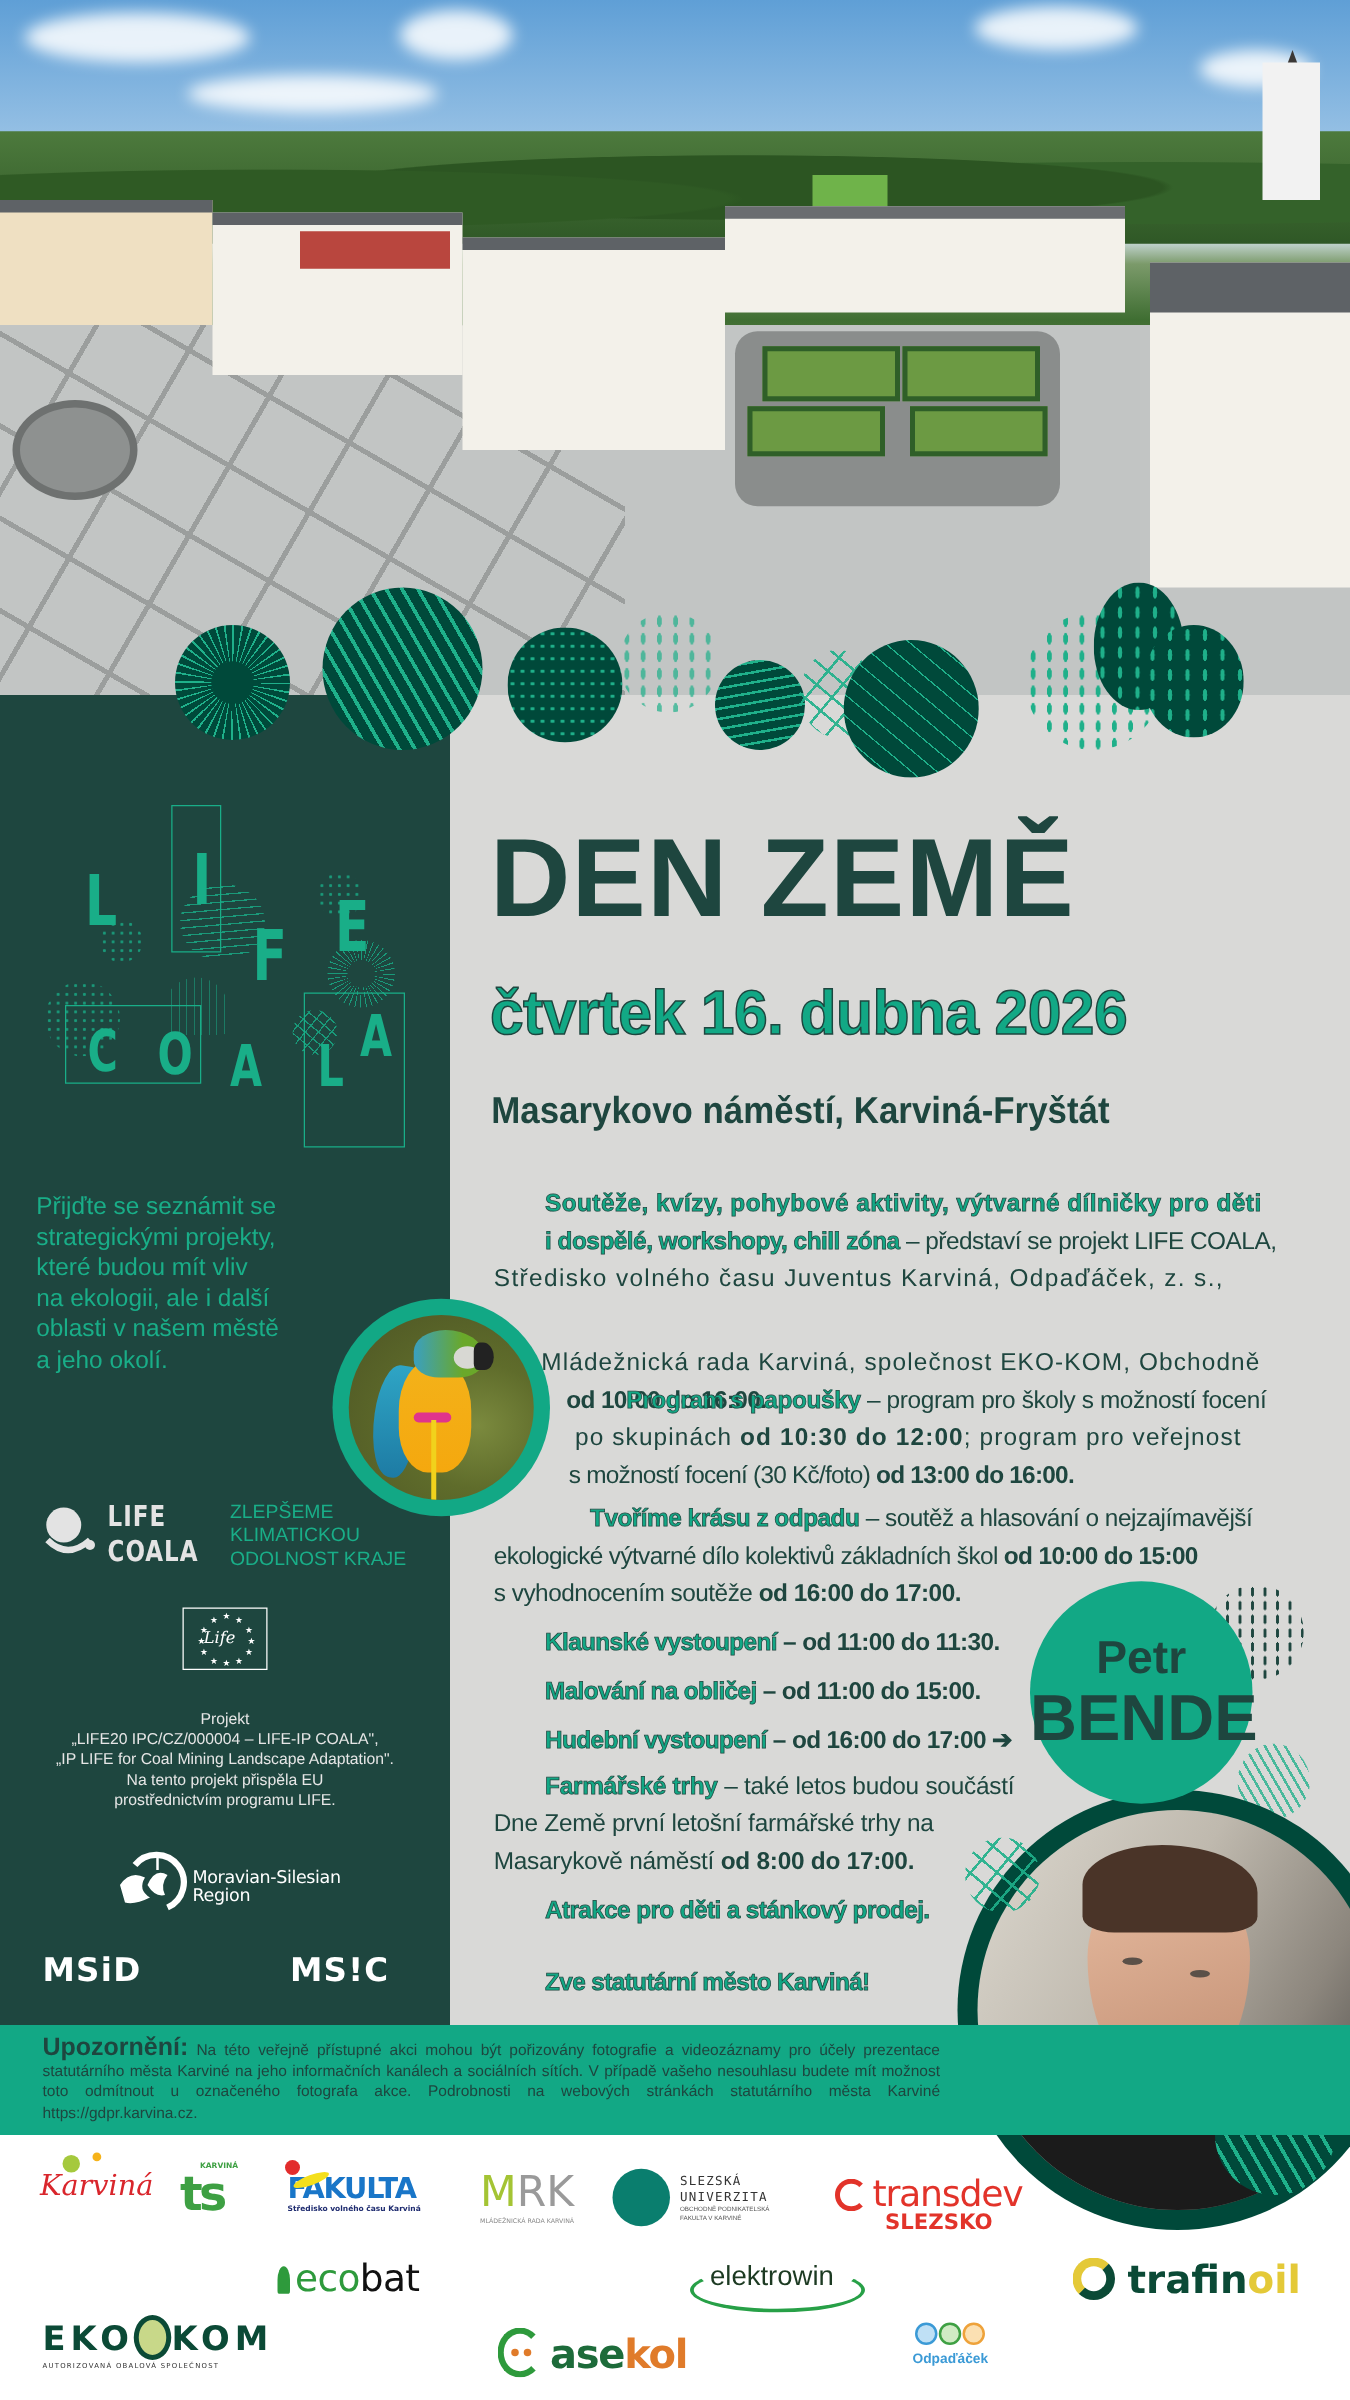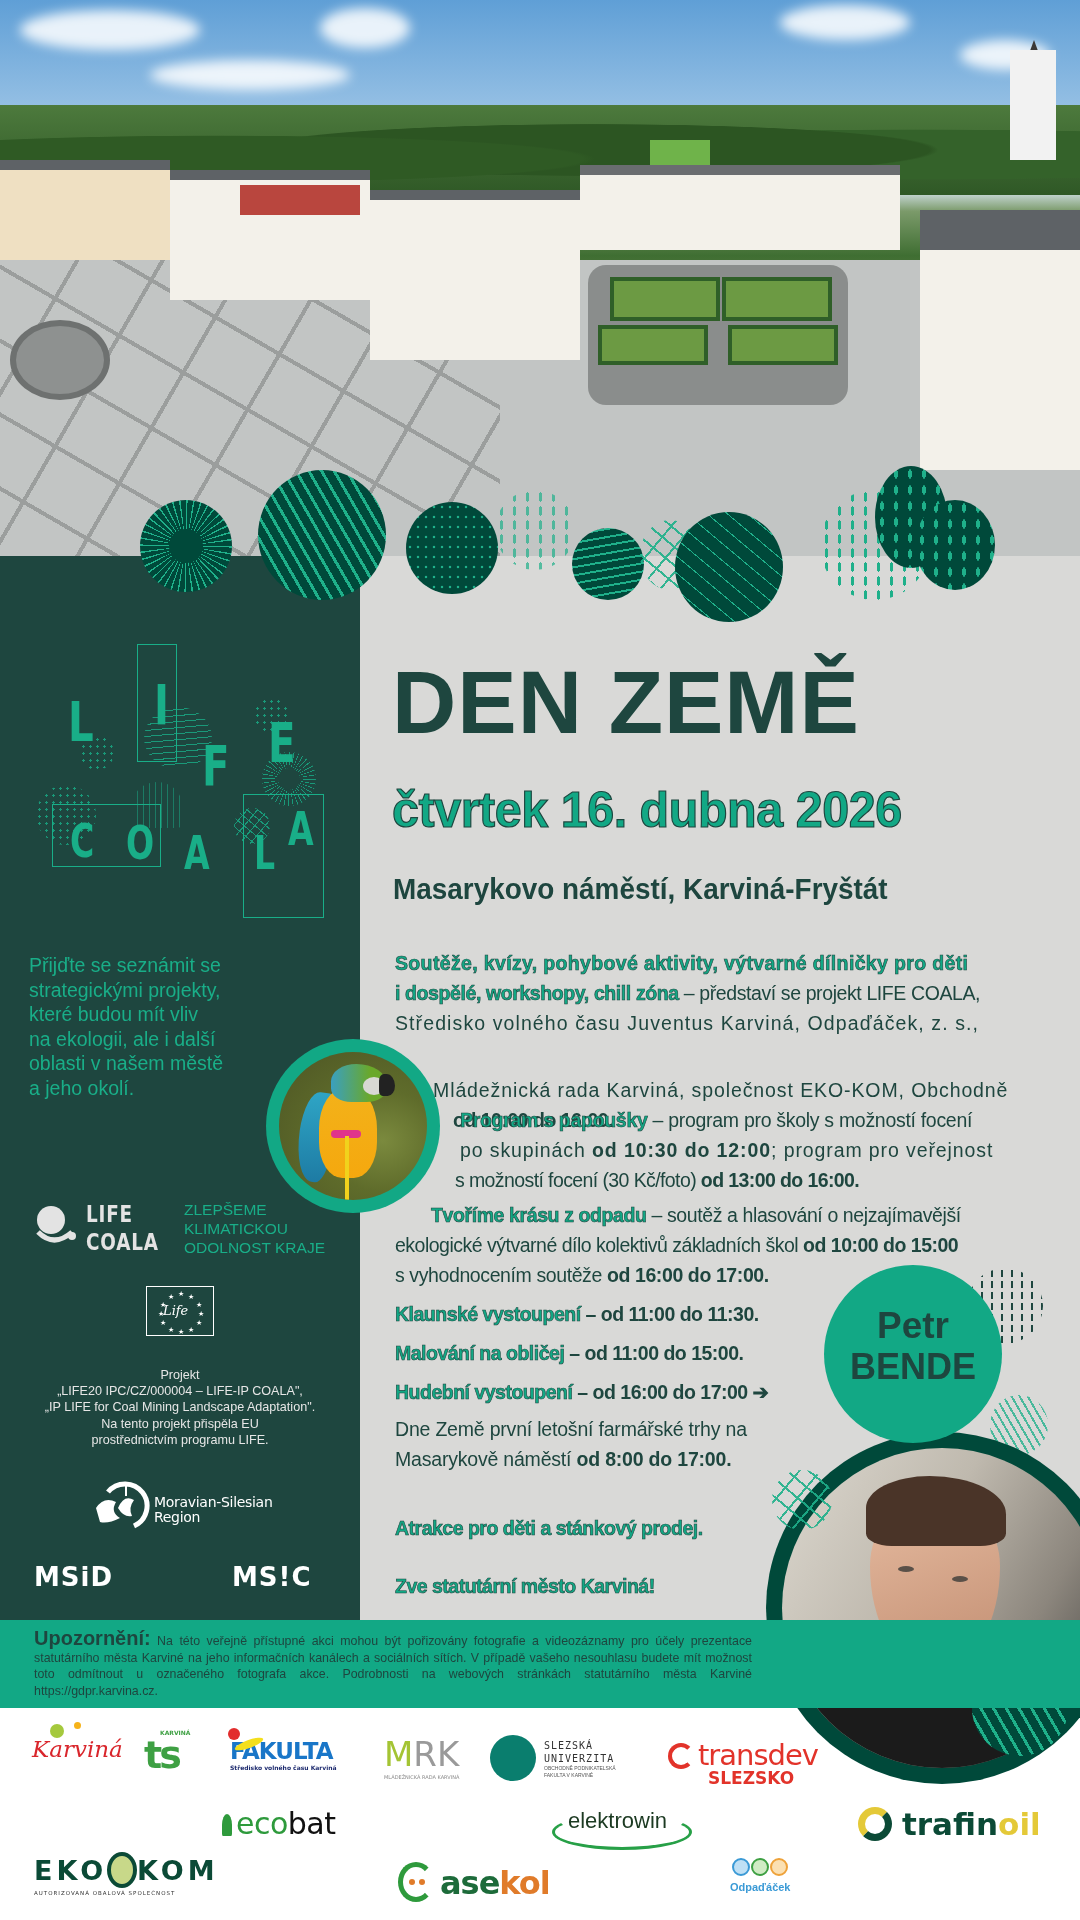--- a/index.html
+++ b/index.html
@@ -110,28 +110,28 @@
   .title { position: absolute; left: 392px; top: 658px; color: #1e463f; font-weight: bold; font-size: 89px; letter-spacing: 1px;
     font-family: "Liberation Sans", sans-serif; line-height: 1; }
   .date { position: absolute; left: 392px; top: 785px; color: #12a885; font-weight: bold; font-size: 50px; letter-spacing: -0.5px;
     font-family: "Liberation Sans", sans-serif; line-height: 1;
     -webkit-text-stroke: 1.2px #1e463f; transform: scaleX(0.97); transform-origin: left top; }
   .venue { position: absolute; left: 393px; top: 874px; color: #1e463f; font-weight: bold; font-size: 30px; line-height: 1;
     font-family: "Liberation Sans", sans-serif; transform: scaleX(0.93); transform-origin: left top; }
 
   .para { position: absolute; color: #1e463f; font-size: 19.5px; line-height: 30px; font-family: "Liberation Sans", sans-serif; }
   .para.just { text-align: justify; text-align-last: left; }
-  .para .hl { color: #12a885; font-weight: bold; -webkit-text-stroke: 0.6px #1e463f; }
+  .para .hl { color: #12a885; font-weight: bold; margin-left: 41px; -webkit-text-stroke: 0.6px #1e463f; }
   .para .b { font-weight: bold; }
   .line { display: block; white-space: nowrap; }
 
   .bende-circle { position: absolute; left: 824px; top: 1265px; width: 178px; height: 178px; border-radius: 50%;
     background: #12a885; text-align: center; color: #1e463f; font-weight: bold; }
   .bende-first { position: absolute; left: 0; top: 42px; width: 100%; font-size: 37px; line-height: 1; }
-  .bende-last { position: absolute; left: 0; top: 84px; width: 100%; font-size: 36px; line-height: 1; }
+  .bende-last { position: absolute; left: 0; top: 84px; width: 100%; font-size: 52px; line-height: 1; }
 
   .bende-ring { position: absolute; left: 766px; top: 1432px; width: 352px; height: 352px; border-radius: 50%; background: #00493a; }
   .bende-photo { position: absolute; left: 16px; top: 16px; width: 320px; height: 320px; border-radius: 50%; overflow: hidden;
     background: linear-gradient(120deg, #dcd8cf 0%, #bfb9ae 40%, #8c867d 70%, #3d3c3a 100%); }
   .bp-shirt { position: absolute; left: 0; top: 220px; width: 320px; height: 140px; background: #1b1b1b; border-radius: 40% 40% 0 0; }
   .bp-neck { position: absolute; left: 110px; top: 200px; width: 80px; height: 60px; background: #c99a7f; border-radius: 0 0 40% 40%; }
   .bp-face { position: absolute; left: 88px; top: 50px; width: 130px; height: 170px; background: linear-gradient(160deg, #e6bba0, #c28e72);
     border-radius: 45% 45% 45% 45% / 40% 40% 60% 60%; }
   .bp-hair { position: absolute; left: 84px; top: 28px; width: 140px; height: 70px; background: #4a3428; border-radius: 50% 60% 20% 20%; }
   .bp-eye { position: absolute; width: 16px; height: 6px; background: #5a5048; border-radius: 50%; }
@@ -359,20 +359,21 @@
   <span class="line" style="letter-spacing:-0.5px;"><span class="hl">Klaunské vystoupení</span><span class="b"> – od 11:00 do 11:30.</span></span>
 </div>
 <div class="para" style="left:395px;top:1338px;">
   <span class="line" style="letter-spacing:-0.5px;"><span class="hl">Malování na obličej</span><span class="b"> – od 11:00 do 15:00.</span></span>
 </div>
 <div class="para" style="left:395px;top:1377px;">
   <span class="line" style="letter-spacing:-0.5px;"><span class="hl">Hudební vystoupení</span><span class="b"> – od 16:00 do 17:00 ➔</span></span>
 </div>
 
 <div class="para" style="left:395px;top:1414px;">
+  <span class="line" style="letter-spacing:-0.2px;"><span class="hl">Farmářské trhy</span><span> – také letos budou součástí</span></span>
   <span class="line" style="letter-spacing:-0.2px;">Dne Země první letošní farmářské trhy na</span>
   <span class="line" style="letter-spacing:-0.2px;"><span>Masarykově náměstí </span><span class="b">od 8:00 do 17:00.</span></span>
 </div>
 
 <div class="para" style="left:395px;top:1513px;">
   <span class="line hl" style="letter-spacing:-0.5px;">Atrakce pro děti a stánkový prodej.</span>
 </div>
 <div class="para" style="left:395px;top:1571px;">
   <span class="line hl" style="letter-spacing:-0.5px;">Zve statutární město Karviná!</span>
 </div>

